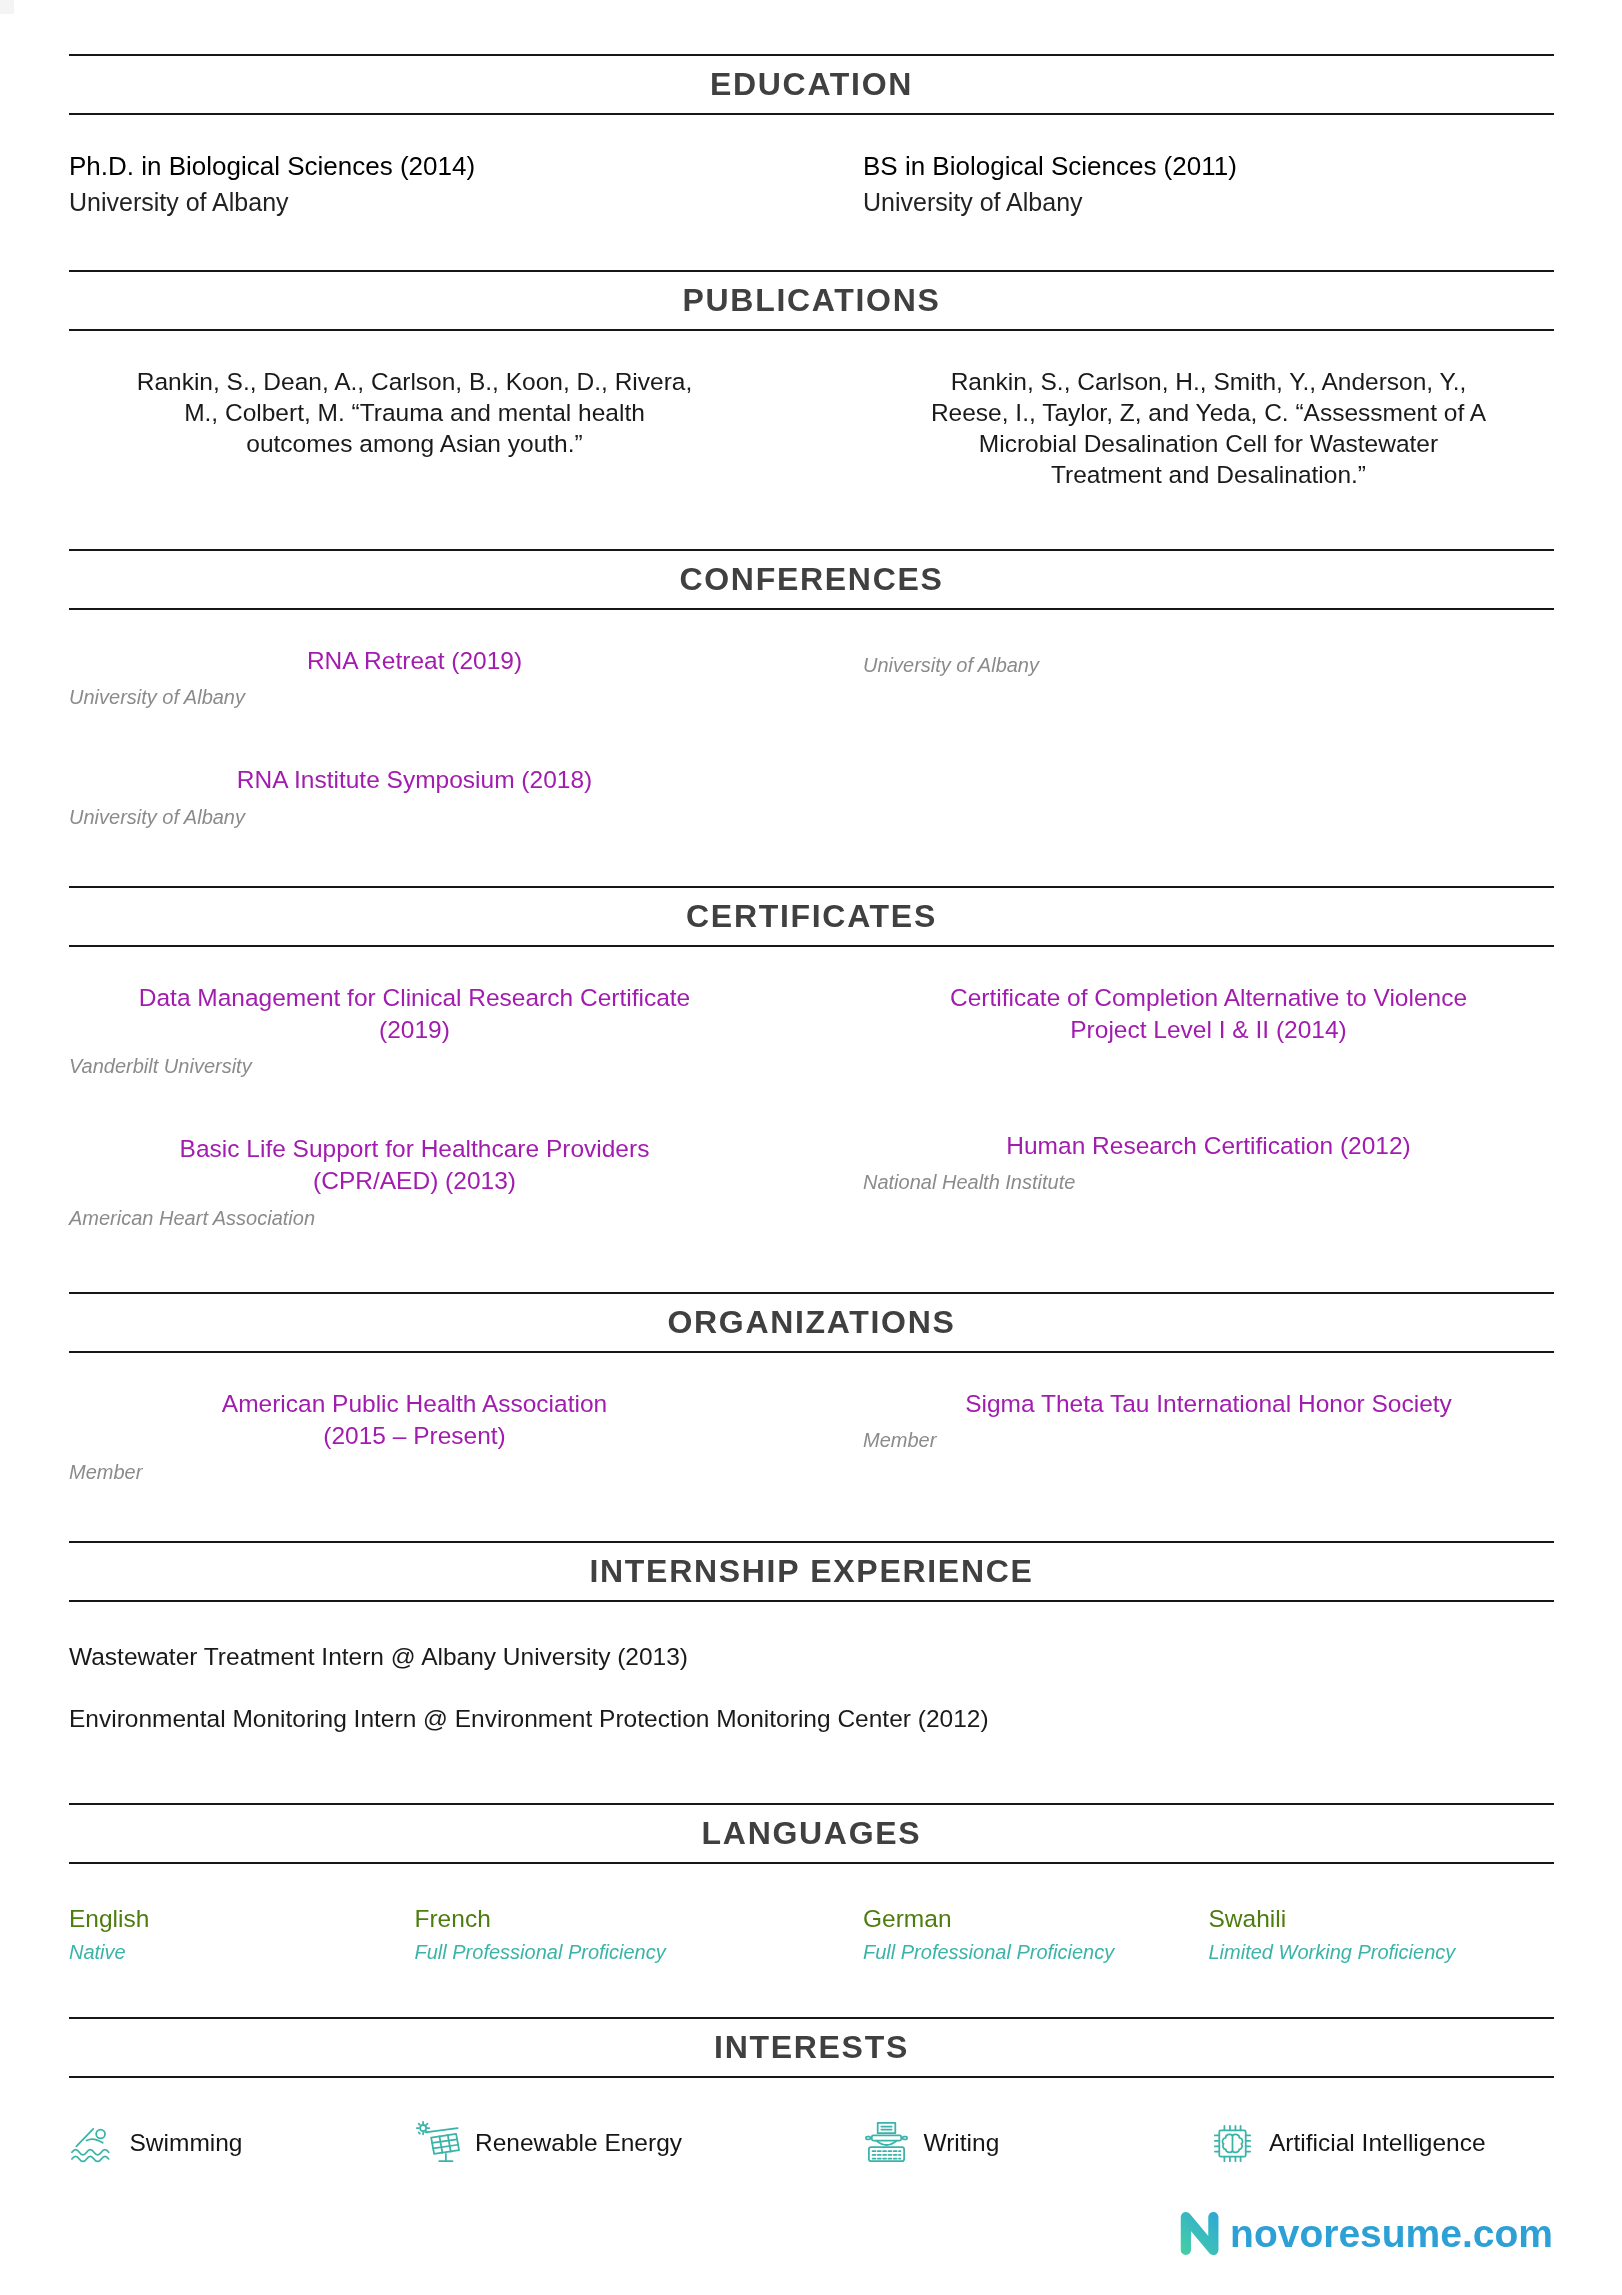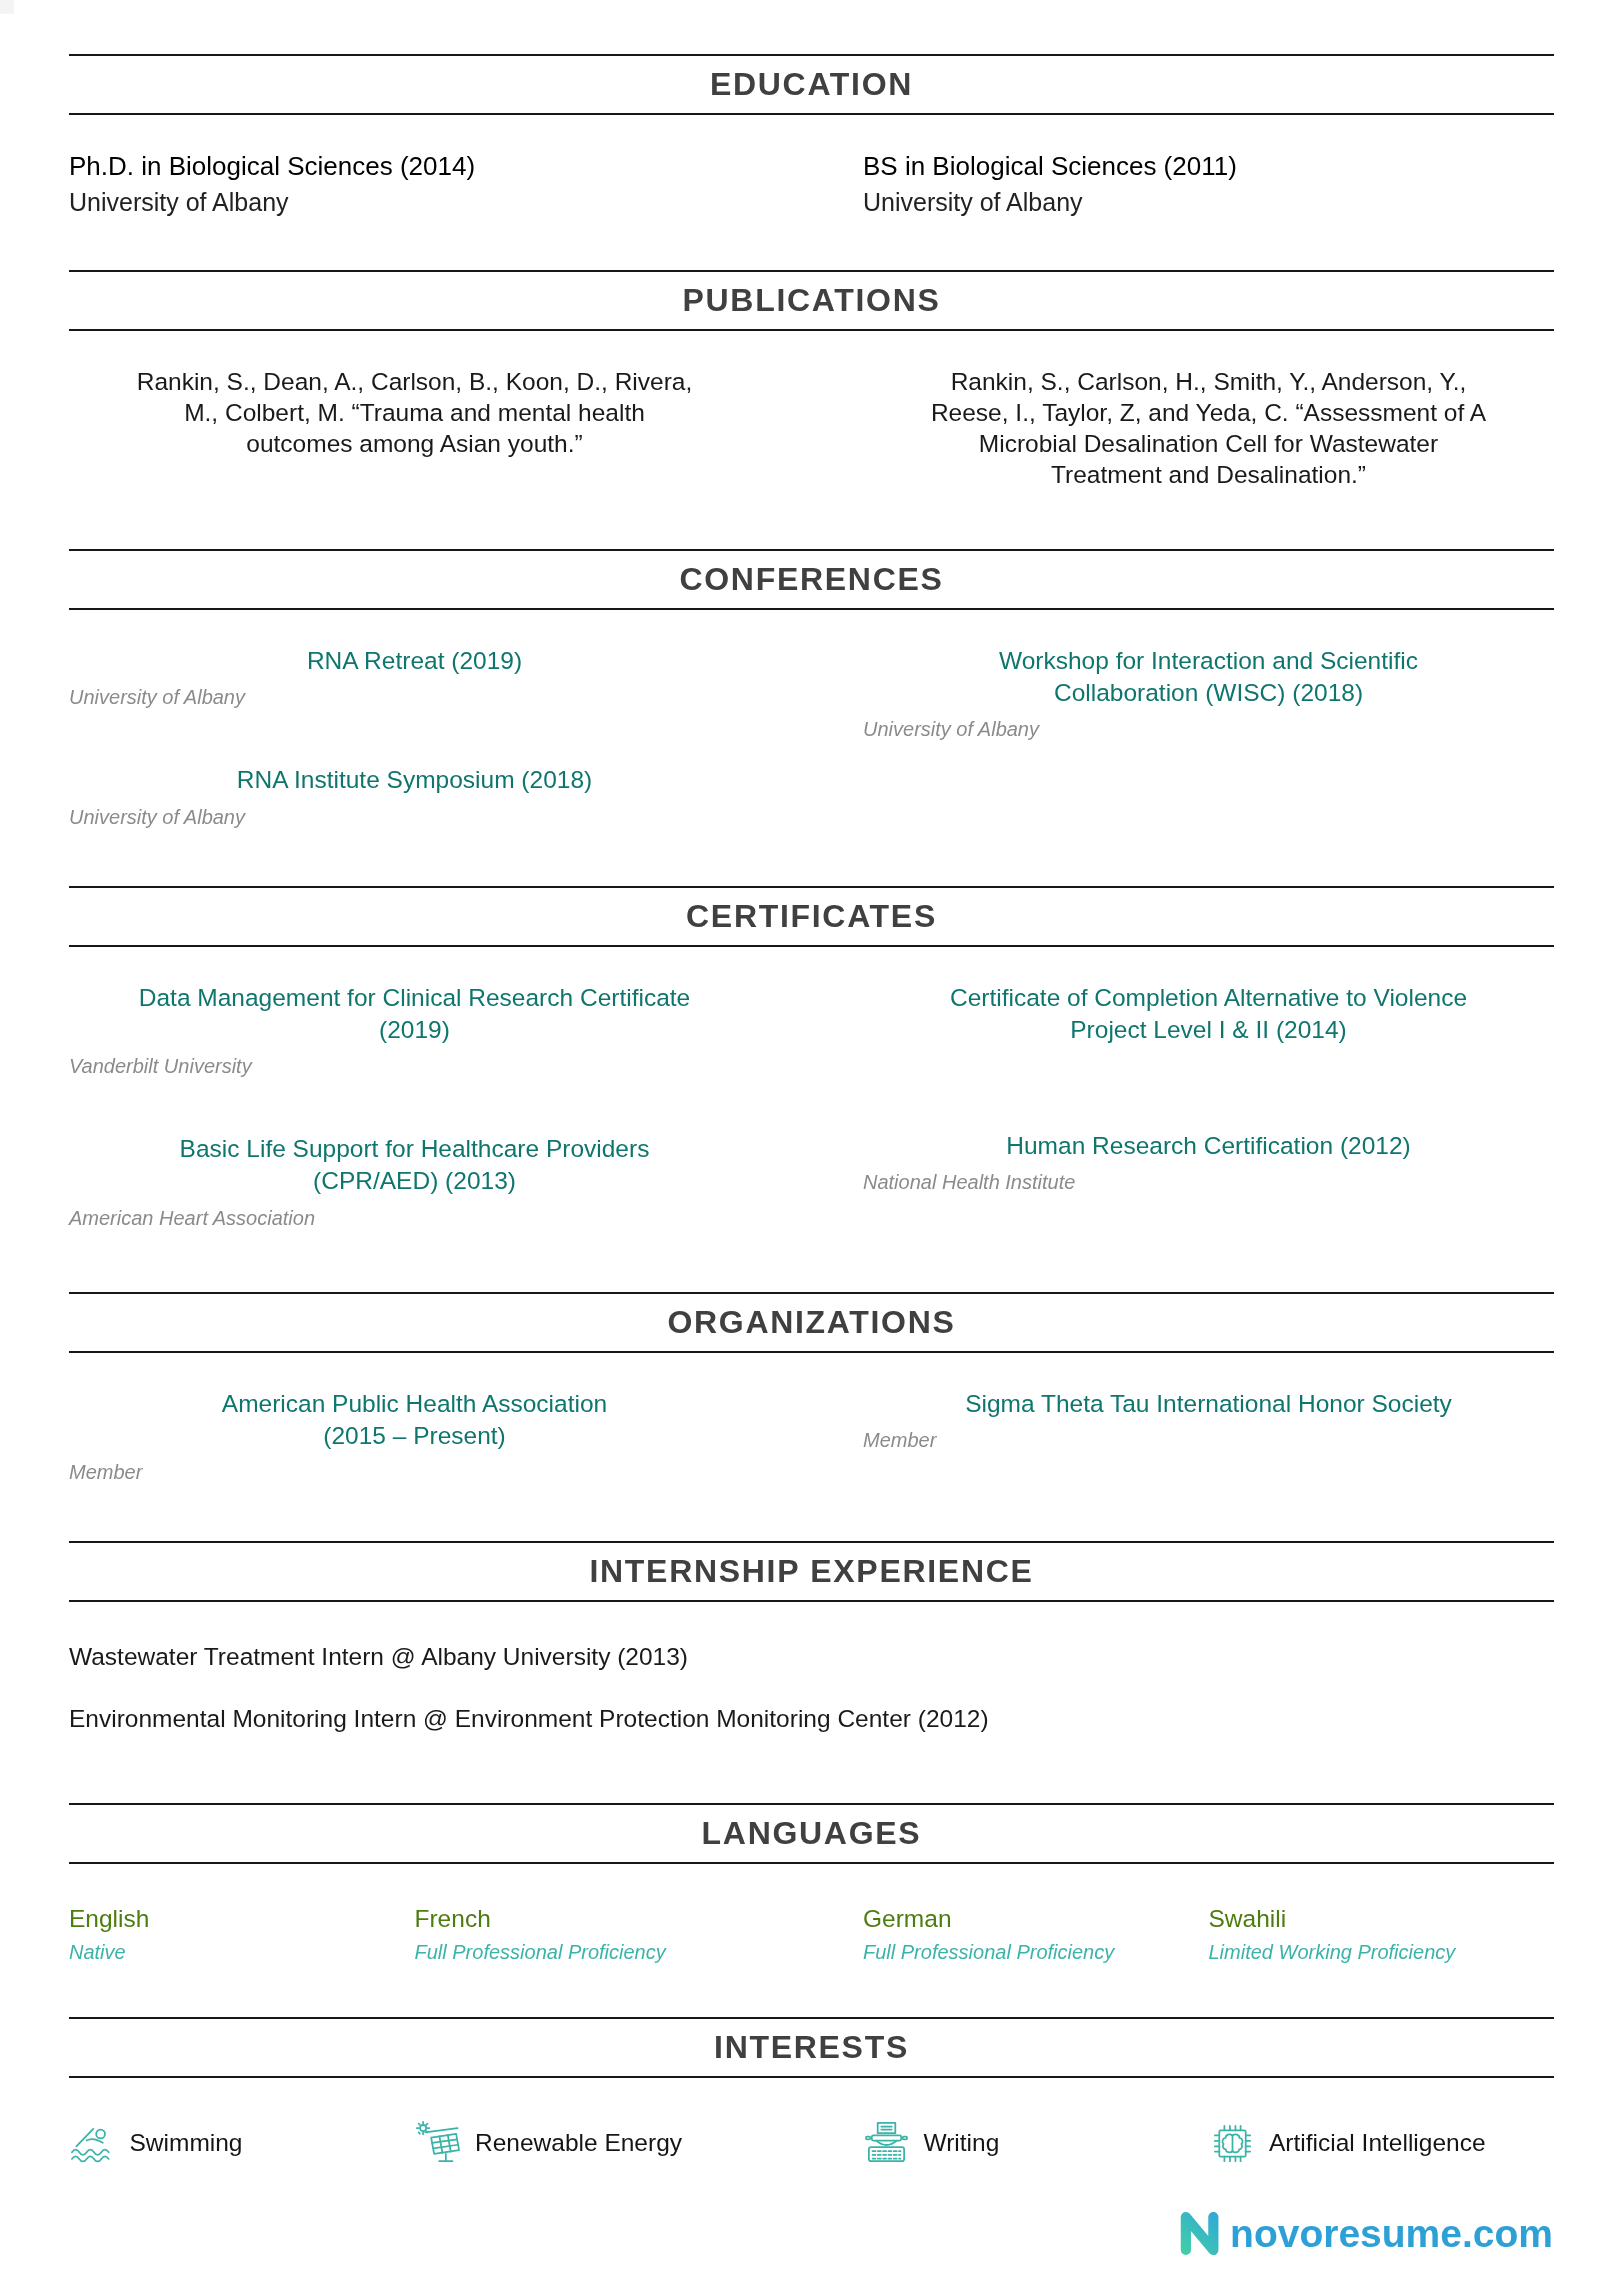--- a/index.html
+++ b/index.html
@@ -49,21 +49,21 @@
   .entry-title-bold{
     font-size:26px;line-height:35px;font-weight:normal;color:#000000;margin:0;
   }
   .entry-org{
     font-size:25px;line-height:37px;color:#222222;margin:0;
   }
   .entry-date{
     font-size:20px;line-height:25px;color:#8b8b8b;font-style:italic;margin-top:13.5px;
   }
   .entry-title{
-    font-size:24.5px;line-height:32px;color:#0f766e;margin:0;
+    font-size:24.5px;line-height:32px;color:#a21caf;margin:0;
   }
   .entry-sub{
     font-size:20px;line-height:25px;color:#8b8b8b;font-style:italic;margin-top:8.4px;
   }
   .pub-text{
     font-size:24.5px;line-height:31px;color:#1a1a1a;margin:0;
   }
   .stack-item{margin-bottom:54px;}
   .stack-item:last-child{margin-bottom:0;}
 
@@ -150,22 +150,20 @@
           <p class="entry-title pre">RNA Retreat (2019)</p>
           <div class="entry-sub">University of Albany</div>
         </div>
         <div class="stack-item">
           <p class="entry-title pre">RNA Institute Symposium (2018)</p>
           <div class="entry-sub">University of Albany</div>
         </div>
       </div>
       <div>
         <div class="stack-item">
-          <p class="entry-title pre">Workshop for Interaction and Scientific
-Collaboration (WISC) (2018)</p>
           <div class="entry-sub">University of Albany</div>
         </div>
       </div>
     </div>
   </section>
 
   <section>
     <div class="sec-head">
       <h2 class="sec-title">CERTIFICATES</h2>
     </div>

